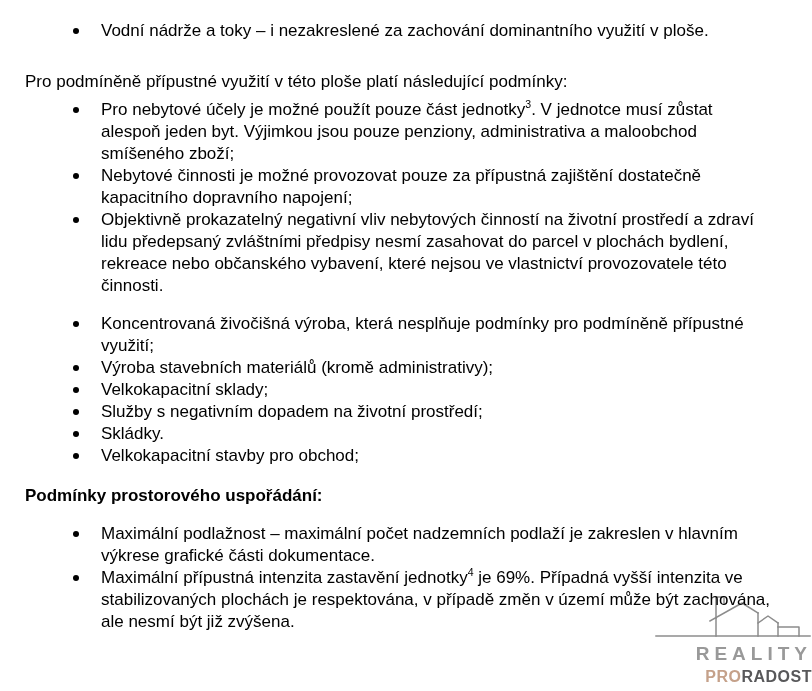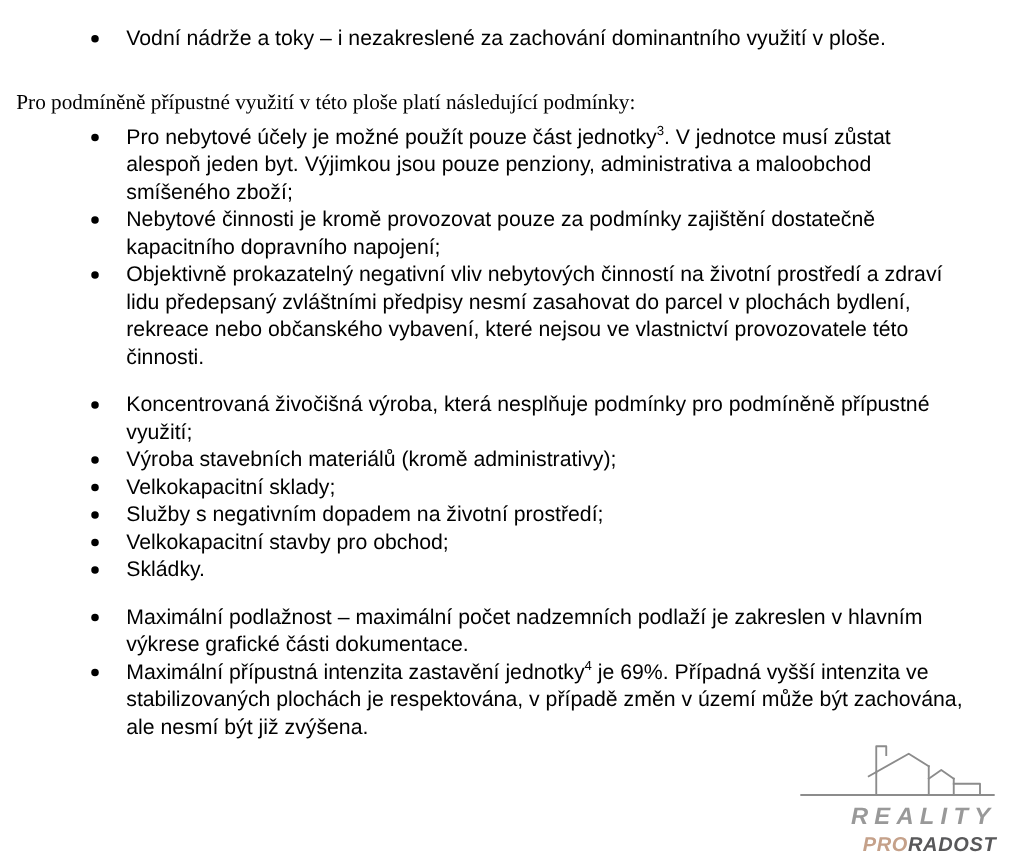--- a/index.html
+++ b/index.html
@@ -9,22 +9,21 @@
     font-family:"Liberation Sans", sans-serif;
     font-size:17px;
     line-height:22px;
     color:#000000;
     position:relative;
     overflow:hidden;
   }
   .page { position:relative; z-index:1; padding-top:4px; }
 
   .para {
-    margin:29px 29px 0 13px;
-    font-family:Liberation Serif, serif;
+    margin:29px 29px 0 25px;
   }
   .heading {
     font-size:17px;
     font-weight:bold;
     margin:18px 29px 0 25px;
     line-height:22px;
   }
   ul.bullets { list-style:none; margin:16px; padding:0; }
   ul.bullets.after-para { margin-top:6px; }
   ul.bullets li {
@@ -43,25 +42,24 @@
   }
   sup.fnote {
     font-size:0.62em;
     vertical-align:super;
     line-height:0;
   }
 
   
   .watermark {
     position:absolute;
-    top:592px; right:15px;
+    top:592px; right:0;
     width:170px;
     text-align:right;
     z-index:0;
-    font-style:italic;
   }
   .wm-house { display:block; margin-left:auto; }
   .wm-reality {
     font-weight:bold;
     font-size:19px;
     letter-spacing:5px;
     color:#999999;
     line-height:19px;
     margin-top:4px;
     white-space:nowrap;
@@ -100,33 +98,34 @@
 <div class="page">
 
   <ul class="bullets">
     <li><span>Vodní nádrže a toky – i nezakreslené  za zachování dominantního využití v ploše.</span></li>
   </ul>
 
   <p class="para">Pro podmíněně přípustné využití v této ploše platí následující podmínky:</p>
 
   <ul class="bullets after-para">
     <li><span>Pro nebytové účely je možné použít pouze část jednotky</span><sup class="fnote">3</sup><span>. V jednotce musí zůstat alespoň jeden byt. Výjimkou jsou pouze penziony, administrativa a maloobchod smíšeného zboží;</span></li>
-    <li><span>Nebytové činnosti je kromě provozovat pouze za podmínky zajištění dostatečně kapacitního dopravního napojení;</span></li>
+    <li><span>Nebytové činnosti je možné provozovat pouze za přípustná zajištění dostatečně kapacitního dopravního napojení;</span></li>
     <li><span>Objektivně prokazatelný negativní vliv nebytových činností na životní prostředí a zdraví lidu předepsaný zvláštními předpisy nesmí zasahovat do parcel v plochách bydlení, rekreace nebo občanského vybavení, které nejsou ve vlastnictví provozovatele této činnosti.</span></li>
   </ul>
 
 
   <ul class="bullets">
     <li><span>Koncentrovaná živočišná výroba, která nesplňuje podmínky pro podmíněně přípustné využití;</span></li>
     <li><span>Výroba stavebních materiálů (kromě administrativy);</span></li>
     <li><span>Velkokapacitní sklady;</span></li>
     <li><span>Služby s negativním dopadem na životní prostředí;</span></li>
+    <li><span>Skládky.</span></li>
     <li><span>Velkokapacitní stavby pro obchod;</span></li>
-    <li><span>Skládky.</span></li>
   </ul>
 
+  <h3 class="heading">Podmínky prostorového uspořádání:</h3>
 
   <ul class="bullets">
     <li><span>Maximální podlažnost – maximální počet nadzemních podlaží je zakreslen v hlavním výkrese grafické části dokumentace.</span></li>
     <li><span>Maximální přípustná intenzita zastavění jednotky</span><sup class="fnote">4</sup><span> je 69%. Případná vyšší intenzita ve stabilizovaných plochách je respektována, v případě změn v území může být zachována, ale nesmí být již zvýšena.</span></li>
   </ul>
 
 </div>
 
 </body></html>

